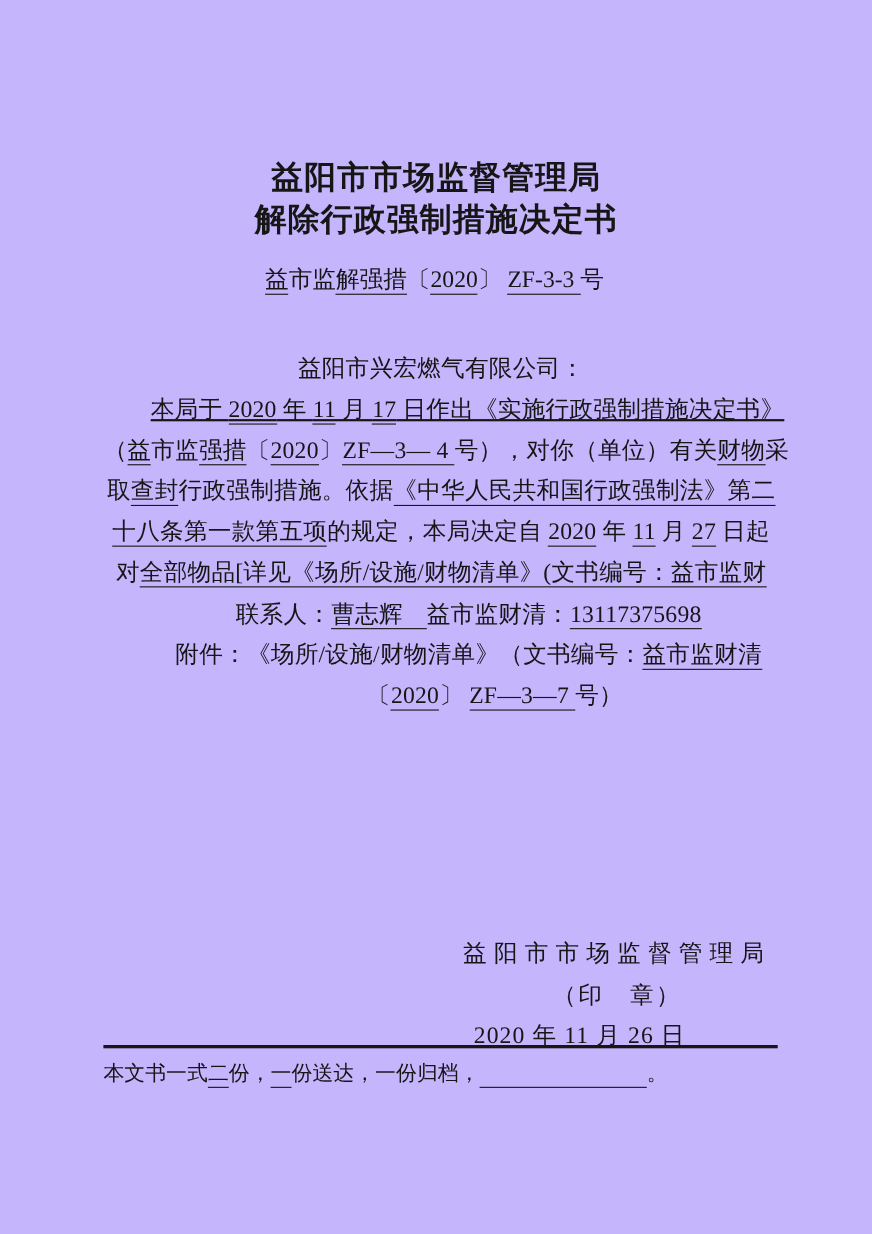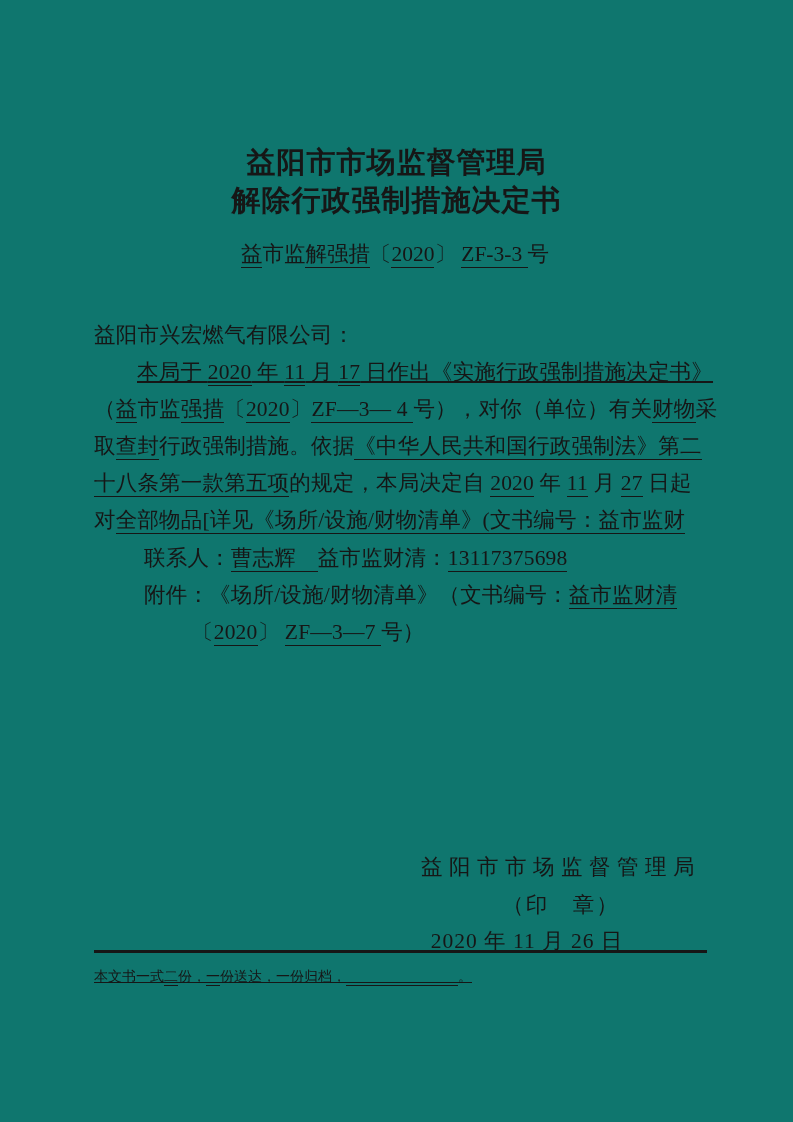--- a/index.html
+++ b/index.html
@@ -1,19 +1,19 @@
 <!DOCTYPE html>
 <html><head>
 <meta charset="utf-8">
 <style>
   html,body{margin:0;padding:0;background:#ffffff;}
   .page{
     position:relative;
     width:793px;height:1122px;
-    background:#0f766e;
+    background:#c4b5fd;
     color:#161616;
     font-family:"Liberation Serif","DejaVu Serif",serif;
     overflow:hidden;
   }
   .titles{
     position:absolute;top:144px;left:0;width:793px;
     text-align:center;
     font-family:"Liberation Sans","DejaVu Sans",sans-serif;
     font-weight:700;
     font-size:29px;line-height:37.5px;
@@ -21,40 +21,41 @@
   }
   .docnum{
     position:absolute;top:239px;left:0;width:790px;
     text-align:center;
     font-size:21.5px;line-height:30px;
   }
   .bodytext{
     position:absolute;top:317px;left:94px;width:614px;
     font-size:21.5px;line-height:37.1px;
     letter-spacing:0.2px;
+    text-align:center;
   }
   .line{white-space:nowrap;}
   .ind2{padding-left:43px;text-decoration:underline;}
   .ind2b{padding-left:50px;}
   .ind5{padding-left:98px;}
   .u{border-bottom:1.5px solid #161616;padding-bottom:1px;}
   .sig{
     position:absolute;text-align:center;
     font-size:21.5px;line-height:30px;white-space:nowrap;
   }
   .sig-agency{top:852px;left:420px;width:282px;letter-spacing:6.5px;}
   .sig-seal{top:890px;left:420px;width:282px;letter-spacing:2px;}
   .sig-date{top:926px;left:386px;width:282px;letter-spacing:1px;}
   .rule{
     position:absolute;top:950px;left:94px;width:613px;height:2.5px;
     background:#161616;
   }
   .footer-line{
     position:absolute;top:960px;left:94px;width:660px;
-    font-size:14px;line-height:34px;white-space:nowrap;text-decoration:underline;
+    font-size:19px;line-height:34px;white-space:nowrap;
   }
 </style>
 </head>
 <body>
 
 <div class="page">
 
   <div class="titles">
     <div>益阳市市场监督管理局</div>
     <div>解除行政强制措施决定书</div>

